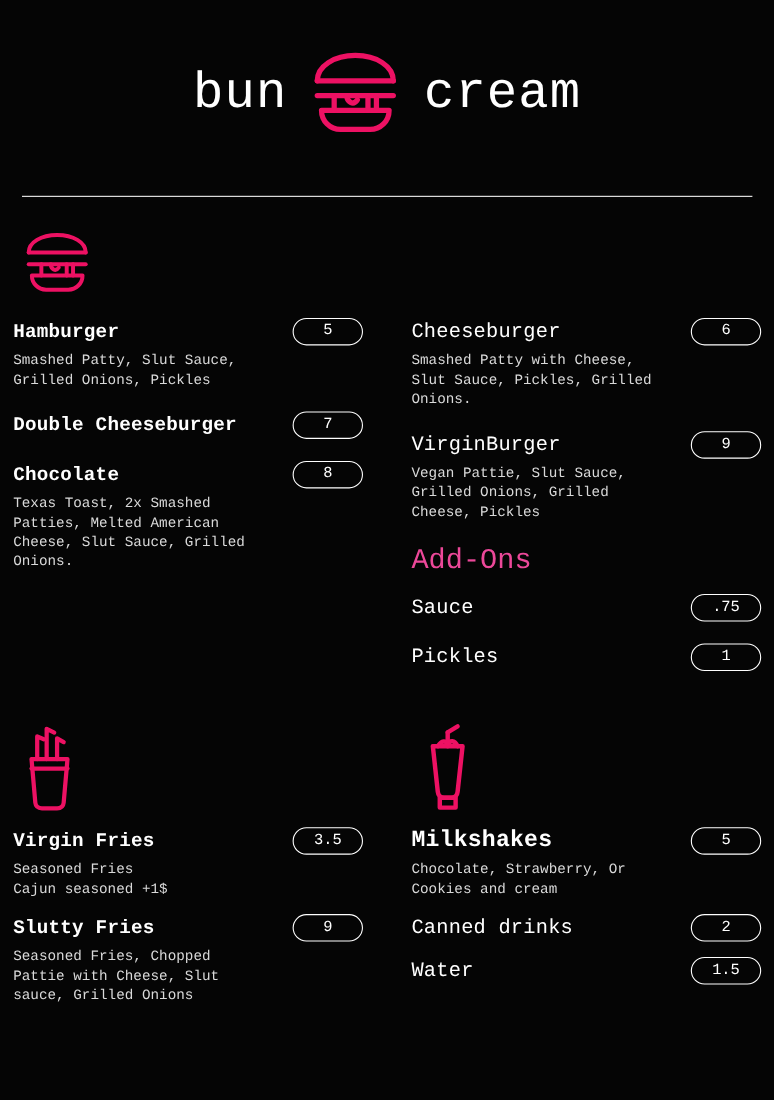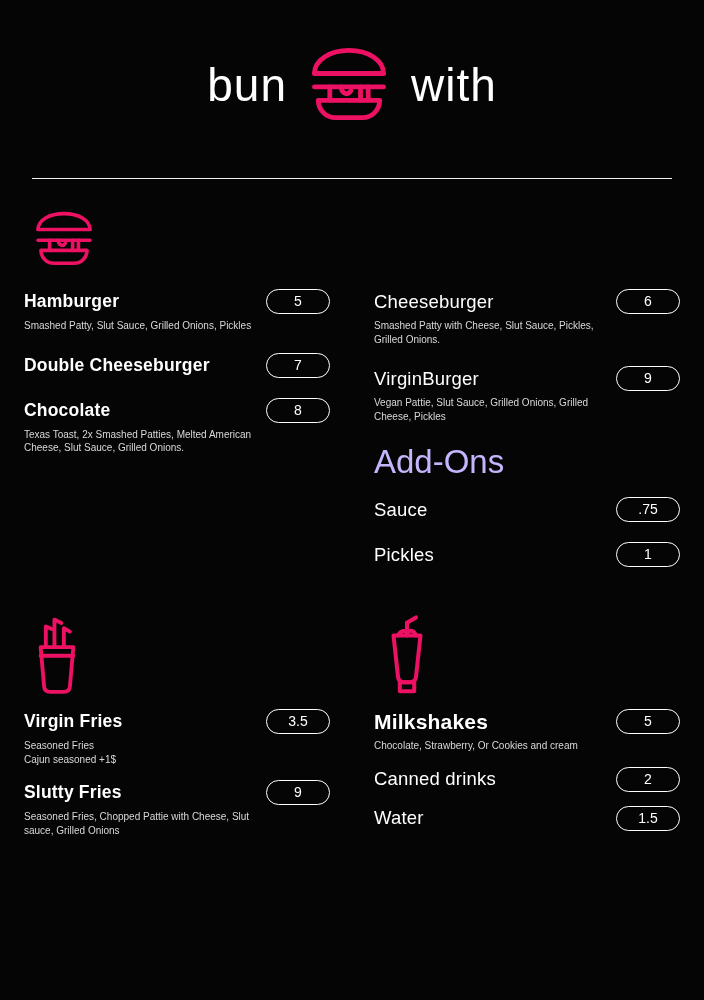--- a/index.html
+++ b/index.html
@@ -3,21 +3,21 @@
 <meta charset="utf-8">
 <style>
   * { margin:0; padding:0; box-sizing:border-box; }
   html, body {
     width:704px; height:1000px;
     background:#050505;
     font-family:"Liberation Sans", sans-serif;
     color:#ffffff;
     overflow:hidden;
   }
-  .page { position:relative; width:704px; height:745px; padding:0 24px; }
+  .page { position:relative; width:704px; height:745px; padding:0 12px;font-family:Liberation Mono, monospace; }
 
   
   .brand {
     display:flex; align-items:center; justify-content:center;
     gap:14px;
     height:170px;
   }
   .brand-word {
     font-size:46px; font-weight:300; letter-spacing:1px; color:#ffffff;
     line-height:1;
@@ -47,25 +47,25 @@
     white-space:nowrap;
   }
   .price {
     border:1.6px solid #ffffff; border-radius:999px;
     min-width:64px; height:25px; line-height:22px;
     text-align:center; font-size:14px; color:#fff;
     padding:0 10px; flex:0 0 auto;
   }
   .desc {
     margin-top:5px;
-    font-size:10px; line-height:1.35; color:#d9d9d9; max-width:230px;
+    font-size:13px; line-height:1.35; color:#d9d9d9; max-width:230px;
   }
 
   .addons-title {
-    font-size:33px; font-weight:400; color:#c4b5fd; margin:6px 0 16px 0;
+    font-size:26px; font-weight:400; color:#ec4899; margin:6px 0 16px 0;
   }
 
   
   .col.right .item-name { font-weight:400; font-size:18.5px; }
   .col.right .item-name.bold { font-weight:700; font-size:21px; }
 
   
   .bottom { margin-top:24px; }
   .bottom-icons { display:flex; gap:44px; }
   .bottom-icons > div { flex:1 1 0; }
@@ -89,21 +89,21 @@
         <path d="M14 38h72"></path>
         <path d="M14 52h72"></path>
         <path d="M18 66h64c0 10-8 18-18 18H36c-10 0-18-8-18-18z"></path>
         <path d="M30 52v14"></path>
         <path d="M42 52c0 6 6 10 10 4"></path>
         <path d="M62 52v14"></path>
         <path d="M70 52v14"></path>
       </svg>
     </span>
 
-    <span class="brand-word">with</span>
+    <span class="brand-word">cream</span>
   </div>
 
   <div class="divider"></div>
 
   <div class="burger-icon-wrap">
     <svg class="sec-icon" viewBox="0 0 100 100" fill="none" stroke="#ED1163" stroke-width="5" stroke-linecap="round" stroke-linejoin="round">
       <path d="M14 34c0-13 16-22 36-22s36 9 36 22"></path>
       <path d="M14 34h72"></path>
       <path d="M14 49h72"></path>
       <path d="M18 63h64c0 10-8 18-18 18H36c-10 0-18-8-18-18z"></path>

